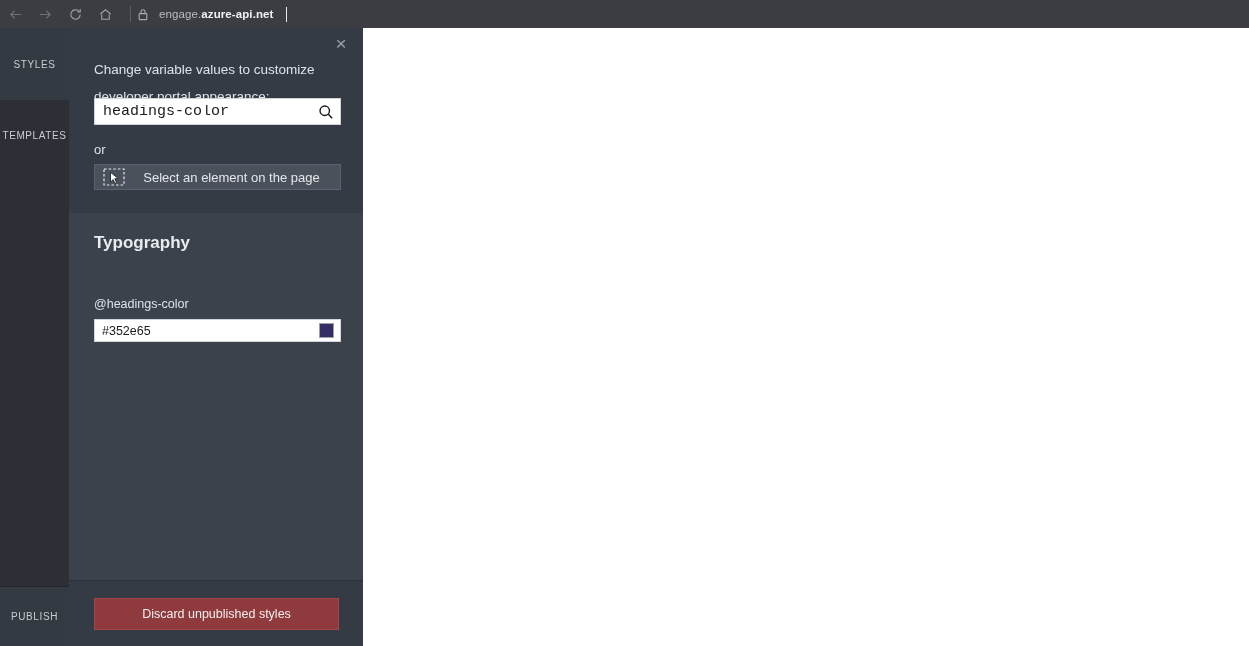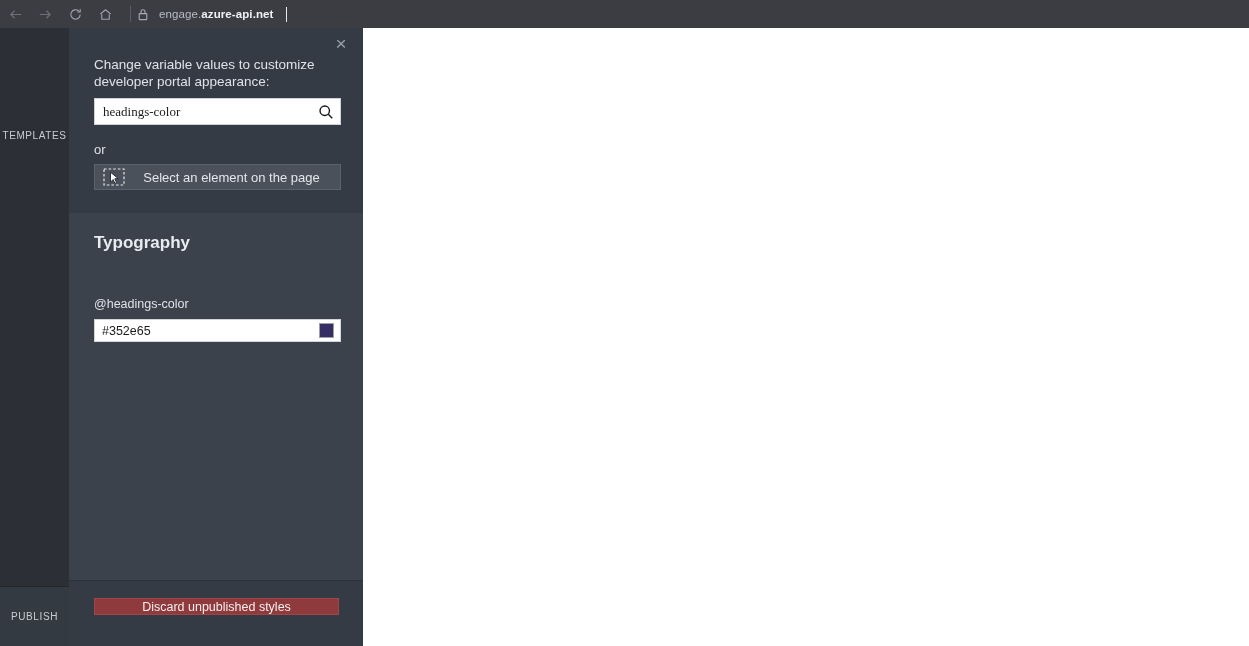--- a/index.html
+++ b/index.html
@@ -66,30 +66,30 @@
     position: absolute; left: 0; top: 0; width: 294px; height: 185px;
     background: #343b45;
   }
   .panel-close {
     position: absolute; right: 11px; top: 6px; width: 22px; height: 22px;
     color: #9aa0a8; font-size: 19px; line-height: 20px; text-align: center;
     font-family: "Liberation Sans", sans-serif;
   }
   .panel-intro {
     position: absolute; left: 25px; top: 28px; width: 250px;
-    color: #dfe2e6; font-size: 13.5px; line-height: 17px;
+    color: #dfe2e6; font-size: 13.5px; line-height: 27px;
   }
   .search-wrap {
     position: absolute; left: 25px; top: 70px; width: 247px; height: 27px;
     background: #ffffff; border: 1px solid #cfd2d6;
     display: flex; align-items: center;
   }
   .search-wrap input {
     flex: 1; border: 0; outline: 0; height: 14px; padding: 0 6px 0 8px;
-    font-size: 13px; color: #1b1b1b; font-family: Liberation Serif, serif;
+    font-size: 15px; color: #1b1b1b; font-family: Liberation Mono, monospace;
     background: transparent;
   }
   .search-icon {
     width: 28px; height: 25px; display: flex; align-items: center;
     justify-content: center; color: #1a1a1a;
   }
   .or-label {
     position: absolute; left: 25px; top: 114px; color: #dfe2e6; font-size: 13px;
   }
   .select-element-btn {
@@ -121,21 +121,21 @@
   }
   .color-swatch {
     width: 15px; height: 15px; margin-right: 6px; border: 1px solid #9b9fa6;
   }
 
   .panel-footer {
     position: absolute; left: 0; bottom: 0; width: 294px; height: 66px;
     background: #343b45; border-top: 1px solid #2b313a;
   }
   .discard-btn {
-    position: absolute; left: 25px; top: 17px; width: 245px; height: 17px;
+    position: absolute; left: 25px; top: 17px; width: 245px; height: 32px;
     background: #8f3a3c; border: 1px solid #a14547; color: #f4eeee;
     font-size: 12.5px; font-family: "Liberation Sans", sans-serif;
     display: flex; align-items: center; justify-content: center;
   }
 
   
   .portal {
     position: absolute; left: 0; top: 0; width: 1249px; height: 618px;
     z-index: -1; background: #fff;
   }
@@ -284,20 +284,23 @@
     </div>
 
     <div class="portal-footer">
       <div class="powered">
         <span>powered by </span><a href="#">Microsoft Azure</a>
       </div>
     </div>
   </div>
 
   <div class="rail">
+    <div class="rail-item rail-styles">
+      <span>STYLES</span>
+    </div>
     <div class="rail-item rail-templates">
       <span>TEMPLATES</span>
     </div>
     <div class="rail-item rail-publish">
       <span>PUBLISH</span>
     </div>
   </div>
 
   <div class="panel">
 

